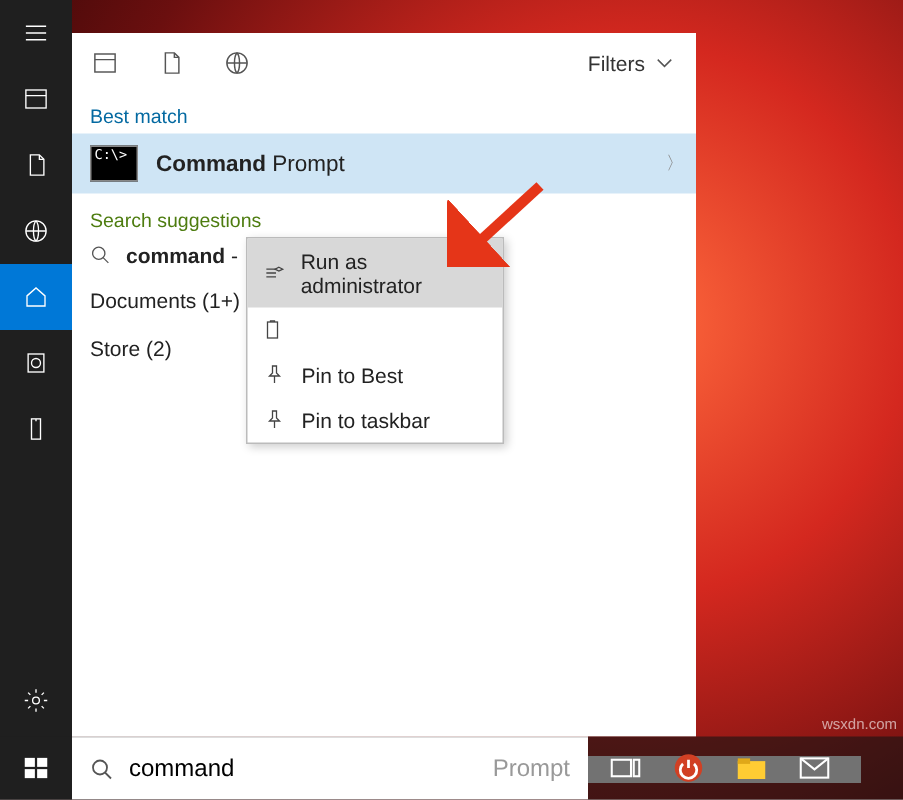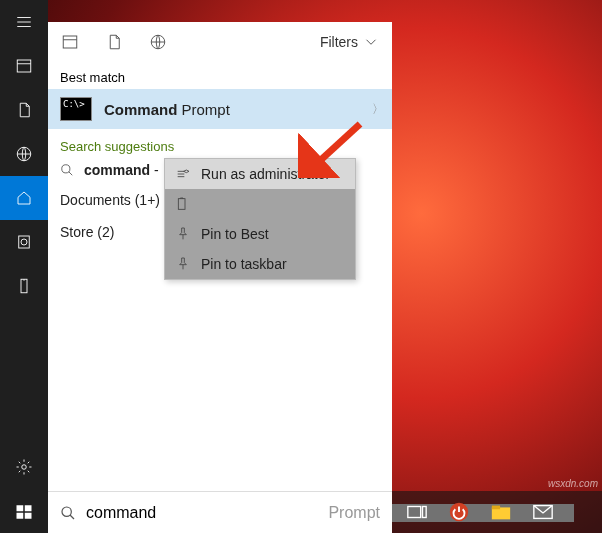--- a/index.html
+++ b/index.html
@@ -19,32 +19,32 @@
     color: #fff; cursor: pointer;
   }
   .nb-item.active { background: #0078d7; }
   .nb-item svg { width: 18px; height: 18px; stroke: #fff; fill: none; stroke-width: 1.2; }
   .start-btn {
     position: absolute; left: 0; bottom: 0; width: 48px; height: 42px;
     background: #1f1f1f; display: flex; align-items: center; justify-content: center; cursor: pointer;
   }
   .start-btn svg { width: 18px; height: 18px; fill: #fff; }
   .search-panel {
-    position: absolute; left: 48px; top: 22px; width: 344px; height: 469px;
+    position: absolute; left: 48px; top: 22px; width: 416px; height: 469px;
     background: #fff; display: flex; flex-direction: column;
   }
   .sp-header {
     height: 40px; display: flex; align-items: center; padding: 0 12px; gap: 24px;
     color: #555;
   }
   .sp-header .spacer { flex: 1; }
   .sp-header .ico { width: 20px; height: 20px; display:flex; align-items:center; justify-content:center; }
   .sp-header svg { width: 18px; height: 18px; stroke: #555; fill: none; stroke-width: 1.3; }
   .filters { display: flex; align-items: center; gap: 4px; color: #333; font-size: 14px; cursor:pointer;}
-  .bm-label { font-size: 13px; color: #000000; padding: 8px 12px 4px; }
+  .bm-label { font-size: 13px; color: #0369a1; padding: 8px 12px 4px; }
   .best-match {
     background: #cfe5f5; display: flex; align-items: center; gap: 12px;
     padding: 8px 12px; cursor: pointer; position: relative;
   }
   .bm-icon {
     width: 32px; height: 24px; background: #000; border: 1px solid #888;
     color: #fff; font-family: monospace; font-size: 9px; padding: 1px 2px;
   }
   .bm-title { font-size: 15px; color: #222; text-align: center; }
   .bm-title b { font-weight: 600; }
@@ -63,33 +63,33 @@
   .search-input {
     border: none; outline: none; font-size: 16px; flex: 1; color: #000;
   }
   .search-input::placeholder { color: #999; }
   .taskbar {
     position: absolute; left: 392px; right: 0; bottom: 0; height: 42px;
     background: rgba(20,20,20,0.6); display: flex; align-items: center; gap: 20px; padding: 0 14px;
   }
   .taskbar .tb-ico { width: 22px; height: 22px; display:flex; align-items:center; justify-content:center; cursor:pointer;}
   .context-menu {
-    position: absolute; left: 164px; top: 158px; width: 192px;
-    background: #a3a3a3; border: 1px solid #bbb; box-shadow: 2px 2px 6px rgba(0,0,0,0.2);
+    position: absolute; left: 164px; top: 158px; width: 172px;
+    background: #ffffff; border: 1px solid #bbb; box-shadow: 2px 2px 6px rgba(0,0,0,0.2);
   }
   .cm-item {
     display: flex; align-items: center; gap: 10px; padding: 7px 10px;
     font-size: 14px; color: #222; cursor: pointer;
   }
   .cm-item.hover { background: #d8d8d8; }
   .cm-item svg { width: 16px; height: 16px; stroke:#444; fill:none; stroke-width:1.3; }
   .arrow-annot {
     position: absolute; left: 298px; top: 118px; width: 70px; height: 60px; pointer-events:none;
   }
-  .watermark { position:absolute; right:4px; bottom:44px; font-size:10px; color:#fff; opacity:.6;font-style:italic;}
+  .watermark { position:absolute; right:4px; bottom:44px; font-size:10px; color:#fff; opacity:.6;}
 </style>
 </head>
 <body>
 
 <div class="desktop-bg"></div>
 
 <div class="narrow-bar">
   <div class="nb-top">
     <div class="nb-item">
       <svg viewBox="0 0 24 24">

